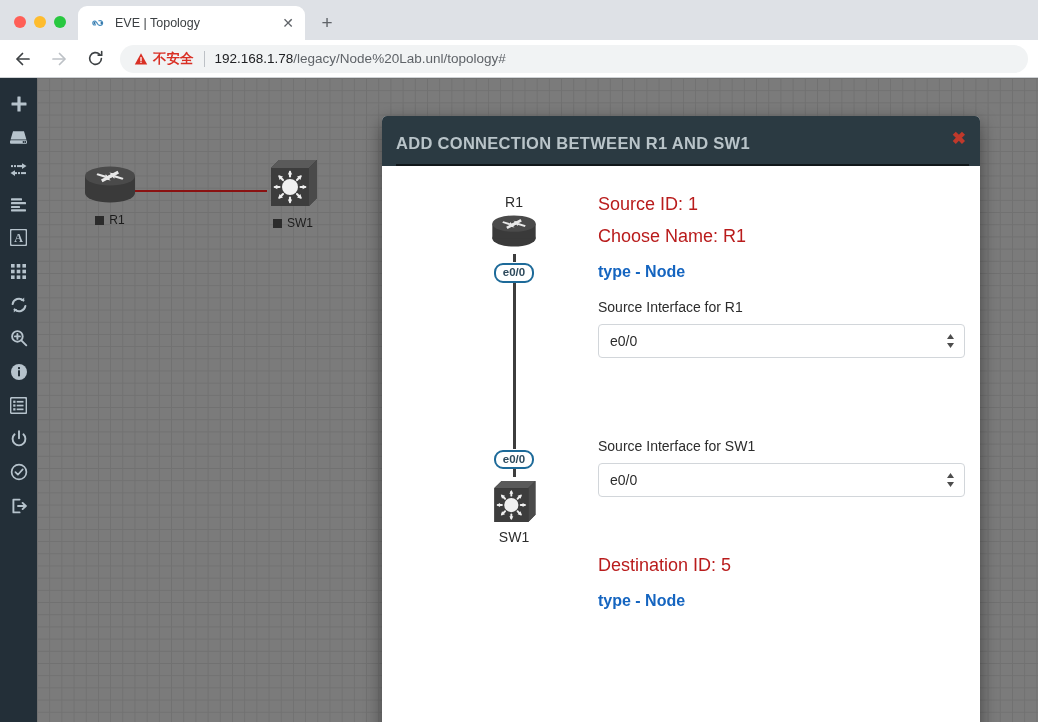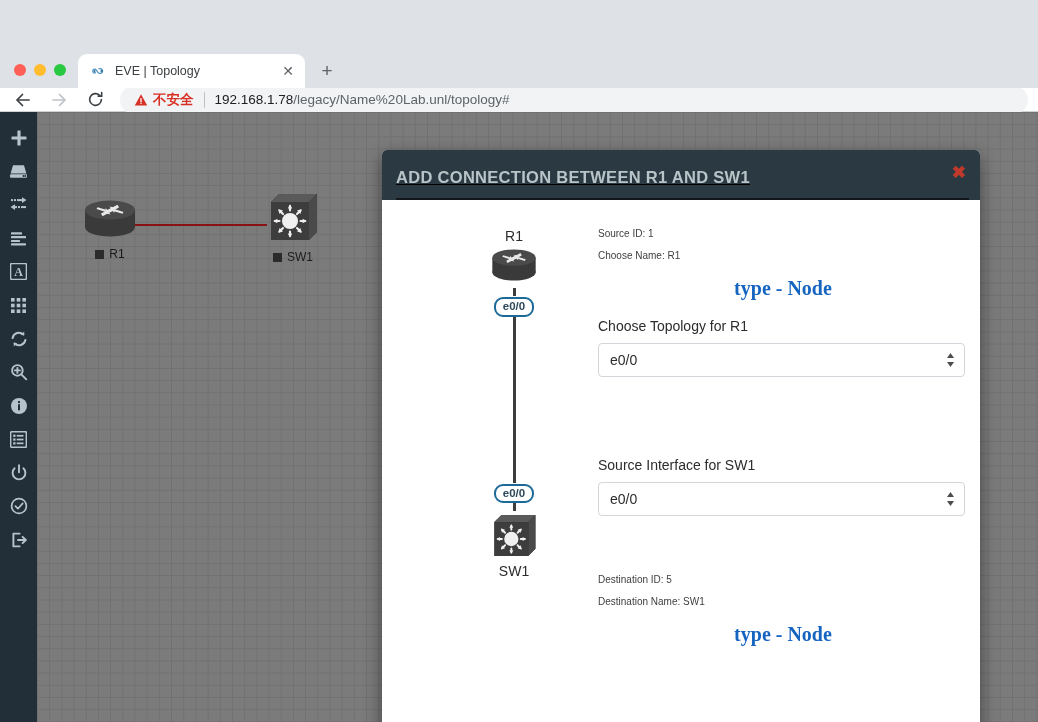--- a/index.html
+++ b/index.html
@@ -10,21 +10,20 @@
     background: #dee1e6;
   }
 
   
   #browser-chrome { width: 1038px; background: #dee1e6; }
 
   #tab-strip {
     height: 40px; position: relative;
     display: flex; align-items: flex-end;
     background: #dee1e6;
-    margin-top: 48px;
   }
   #traffic-lights {
     display: flex; align-items: center; gap: 8px;
     padding: 0 10px 12px 14px;
   }
   .traffic-dot { width: 12px; height: 12px; border-radius: 50%; display:block; }
   .tl-red    { background: #ff5f57; }
   .tl-yellow { background: #febc2e; }
   .tl-green  { background: #28c840; }
 
@@ -53,21 +52,21 @@
     border-radius: 50%;
   }
   #new-tab-button {
     width: 28px; height: 28px; margin: 0 0 4px 8px;
     display:flex; align-items:center; justify-content:center;
     color: #5f6368; font-size: 19px; line-height: 1;
     border-radius: 50%;
   }
 
   #toolbar {
-    height: 24px; background: #fff;
+    height: 38px; background: #fff;
     display: flex; align-items: center;
     padding: 0 10px 0 8px;
     border-bottom: 1px solid #cfd2d5;
   }
   .nav-btn {
     width: 30px; height: 30px; margin-right: 6px;
     display:flex; align-items:center; justify-content:center;
     border-radius: 50%; color: #3c4043;
   }
   .nav-btn.disabled { color: #bdc1c6; }
@@ -143,21 +142,20 @@
     box-shadow: 0 6px 18px rgba(0,0,0,.45);
     z-index: 20;
     overflow: hidden;
     display: flex; flex-direction: column;
   }
   #modal-header {
     position: relative;
     background: #2b3a42;
     padding: 18px 11px 0 14px;
     flex: 0 0 auto;
-    text-decoration: underline;
   }
   #modal-title {
     font-size: 16.5px; font-weight: bold; letter-spacing: .3px;
     color: #b9c4c9; text-transform: uppercase;
     padding-bottom: 11px;
   }
   #modal-header-rule { height: 2px; background: #11171a; }
   #modal-close {
     position: absolute; right: 14px; top: 14px;
     color: #c0392b; font-size: 17px; font-weight: bold; line-height: 1;
@@ -181,24 +179,24 @@
     color: #2e4a5c; font-size: 11.5px; font-weight: bold;
     border-radius: 9px; padding: 1px 7px 2px; line-height: 1.1;
   }
   .diag-line { width: 3px; background: #3d3d3d; margin: 0 auto; }
 
   
   #form-col {
     position: absolute; left: 216px; top: 28px;
     width: 370px;
   }
-  .form-text { font-size: 10px; color: #404040; margin-bottom: 11px; }
+  .form-text { font-size: 18px; color: #b91c1c; margin-bottom: 11px; }
   .type-link {
-    font-size: 20px; color: #1565c0; font-weight: bold;
-    text-align: center; margin: 16px 0 18px; font-family: Liberation Serif, serif;
+    font-size: 16px; color: #1565c0; font-weight: bold;
+    text-align: left; margin: 16px 0 18px;
   }
   .field-label { font-size: 14px; color: #2c2c2c; margin-bottom: 9px; }
   .select-wrap { position: relative; width: 367px; margin-bottom: 18px; }
   .select-box {
     width: 367px; height: 34px;
     border: 1px solid #d2d6da; border-radius: 4px;
     background: #fff; font-size: 14px; color: #2c2c2c;
     display: flex; align-items: center; padding: 0 28px 0 11px;
   }
   .select-arrows {
@@ -262,21 +260,21 @@
         <span id="warning-icon">
           <svg width="14" height="14" viewBox="0 0 14 14">
             <path d="M7 1.2 13.2 12.4H.8z" fill="#d93025"></path>
             <rect x="6.35" y="5.1" width="1.3" height="3.9" fill="#fff"></rect>
             <rect x="6.35" y="9.6" width="1.3" height="1.3" fill="#fff"></rect>
           </svg>
         </span>
         <span id="not-secure-text">不安全</span>
       </span>
       <span id="omnibox-divider"></span>
-      <span id="url-text"><span class="host">192.168.1.78</span><span>/legacy/Name%20Lab.unl/topology#</span></span>
+      <span id="url-text"><span class="host">192.168.1.78</span><span>/legacy/Node%20Lab.unl/topology#</span></span>
     </div>
   </div>
 </div>
 
 <div id="app-body">
 
   <div id="sidebar">
 
     <div class="sidebar-item">
       <span>
@@ -550,21 +548,21 @@
         </div>
         <div class="diag-name">SW1</div>
       </div>
 
       <div id="form-col">
 
         <div class="form-text">Source ID: 1</div>
         <div class="form-text">Choose Name: R1</div>
         <div class="type-link">type - Node</div>
 
-        <div class="field-label">Choose Topology for R1</div>
+        <div class="field-label">Source Interface for R1</div>
         <div class="select-wrap">
           <div class="select-box">e0/0</div>
           <span class="select-arrows">
             <svg width="9" height="16" viewBox="0 0 9 16" fill="currentColor">
               <polygon points="4.5,1 8,6 1,6"></polygon>
               <polygon points="4.5,15 1,10 8,10"></polygon>
             </svg>
           </span>
         </div>
 
@@ -577,19 +575,18 @@
             <svg width="9" height="16" viewBox="0 0 9 16" fill="currentColor">
               <polygon points="4.5,1 8,6 1,6"></polygon>
               <polygon points="4.5,15 1,10 8,10"></polygon>
             </svg>
           </span>
         </div>
 
         <div class="sp-gap-2"></div>
 
         <div class="form-text">Destination ID: 5</div>
-        <div class="form-text">Destination Name: SW1</div>
         <div class="type-link">type - Node</div>
       </div>
 
     </div>
   </div>
 </div>
 
 </body></html>

